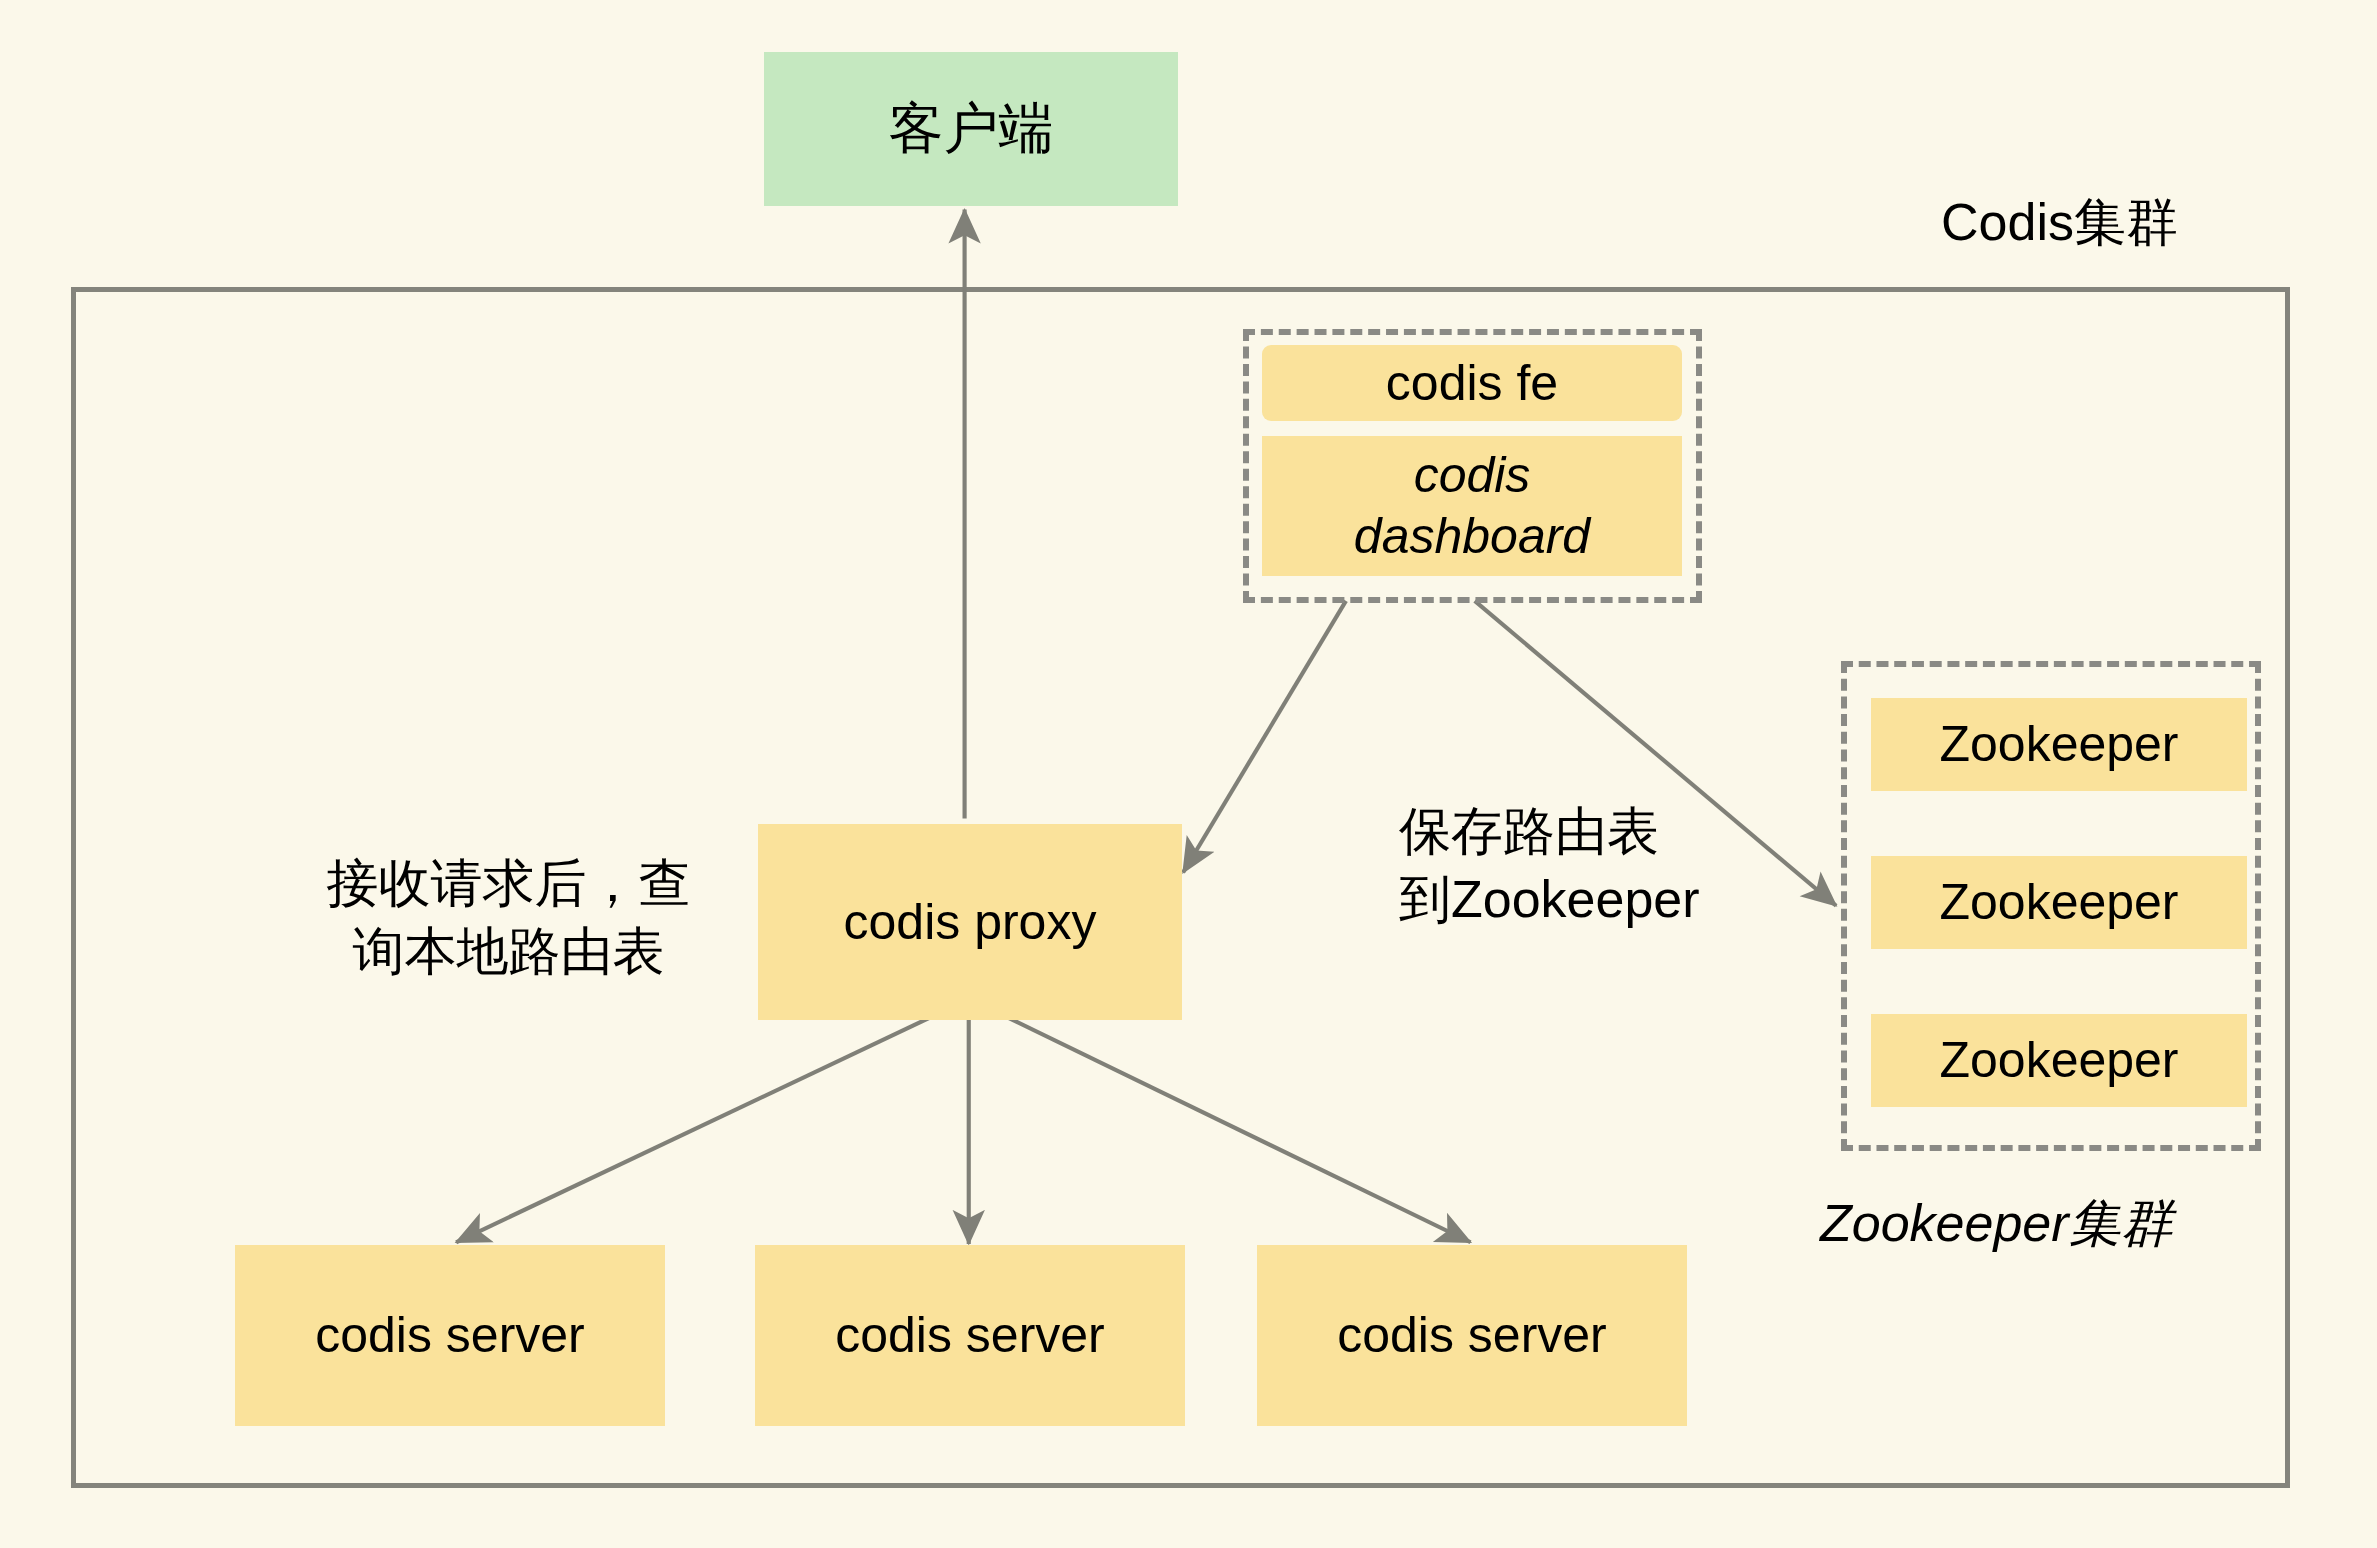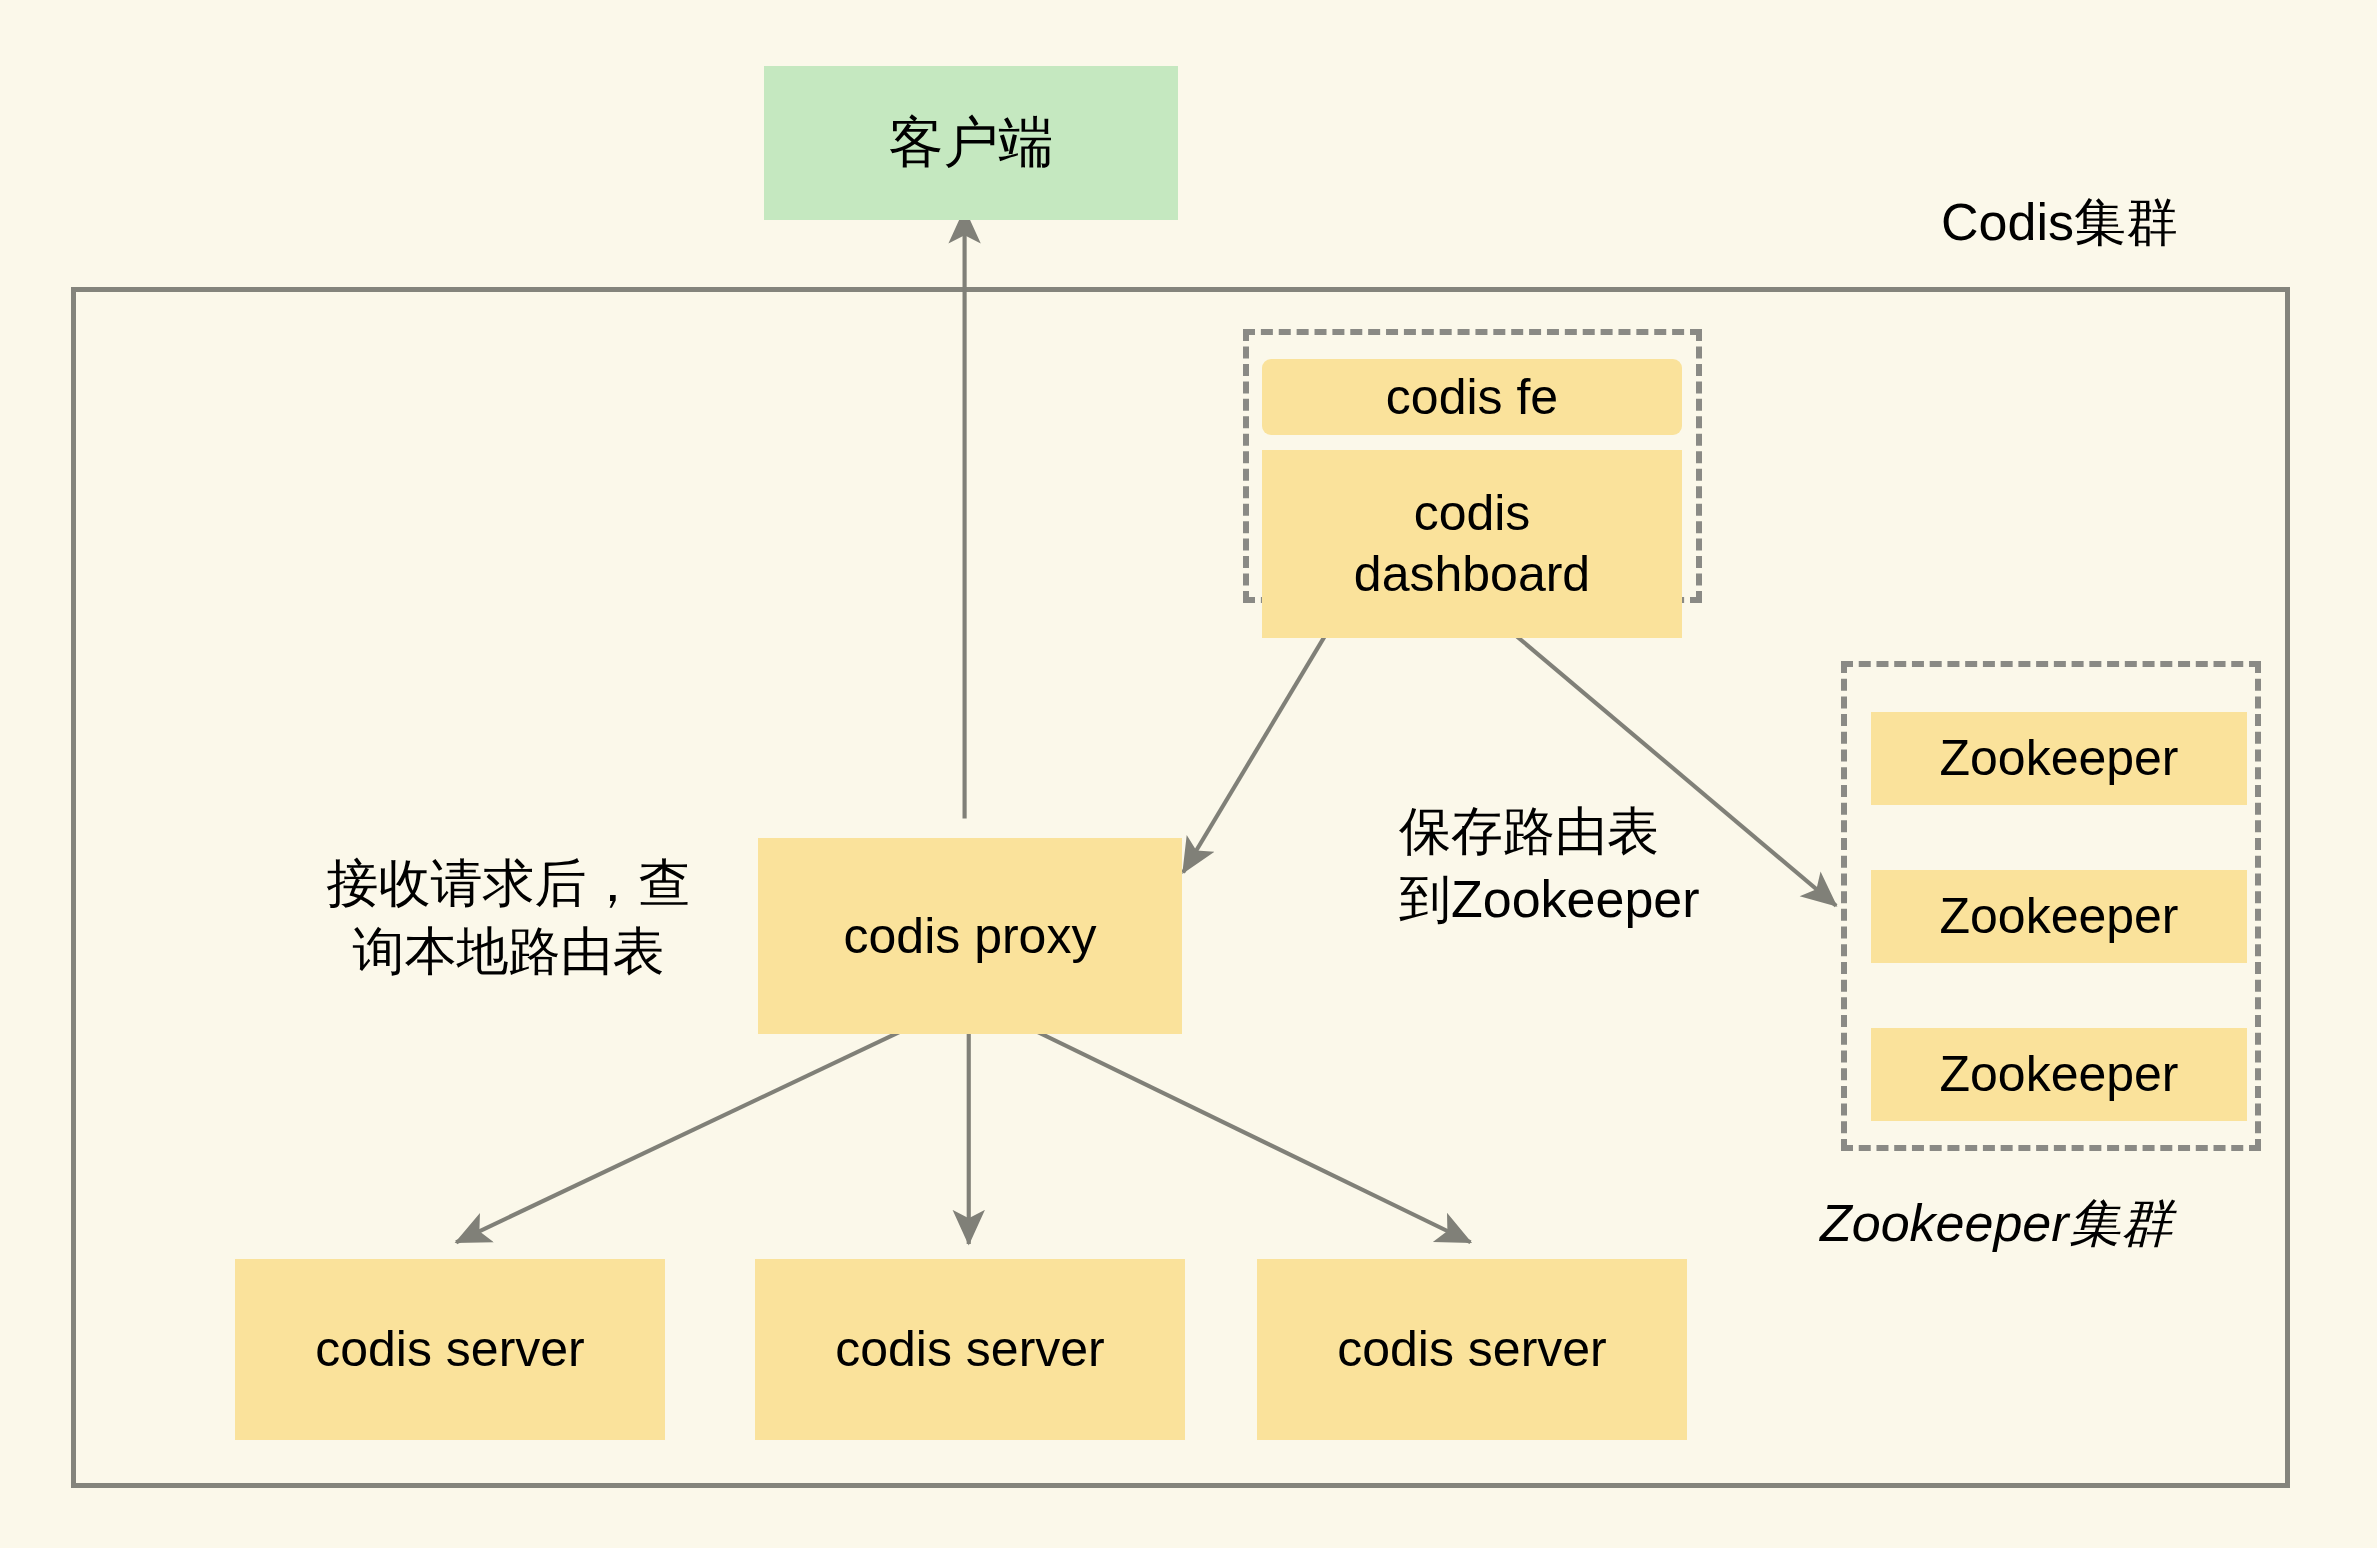--- a/index.html
+++ b/index.html
@@ -28,21 +28,20 @@
   .node {
     position: absolute;
     display: flex;
     align-items: center;
     justify-content: center;
     text-align: center;
     box-sizing: border-box;
     color: #000;
     line-height: 1.22;
     white-space: pre-line;
-    margin-top: 14px;
   }
   .node-green {
     background: #c5e8c0;
     font-size: 55px;
   }
   .node-yellow {
     background: #fae29b;
     font-size: 50px;
   }
   .group-dashed {
@@ -106,21 +105,21 @@
       <line x1="1183" y1="1210" x2="1770" y2="1495" stroke="#808078" stroke-width="5" marker-start="url(#ah)" marker-end="url(#ah)"></line>
     </g>
   </svg>
 
   <div class="node node-green" style="left:764px; top:52px; width:414px; height:154px;">客户端</div>
 
   <div class="group-dashed" style="left:1243px; top:329px; width:459px; height:274px;"></div>
 
   <div class="node node-yellow" style="left:1262px; top:345px; width:420px; height:76px;border-radius:9px;">codis fe</div>
 
-  <div class="node node-yellow" style="left:1262px; top:436px; width:420px; height:188px;">codis
+  <div class="node node-yellow" style="left:1262px; top:436px; width:420px; height:140px;font-style:italic;">codis
 dashboard</div>
 
 
 
   <div class="caption" style="left:1399px; top:798px;">保存路由表
 到Zookeeper</div>
 
   <div class="group-dashed" style="left:1841px; top:661px; width:420px; height:490px;"></div>
 
   <div class="node node-yellow" style="left:1871px; top:698px; width:376px; height:93px;">Zookeeper</div>

